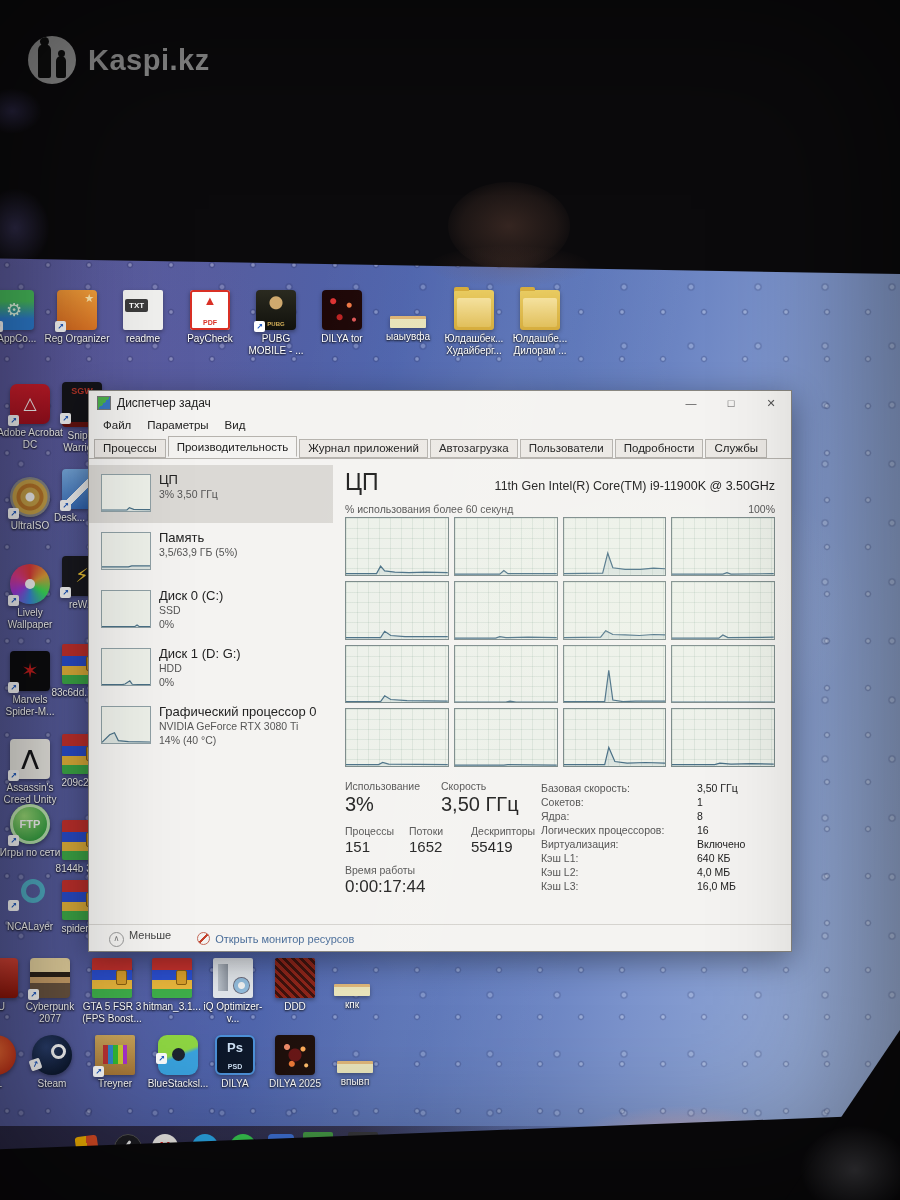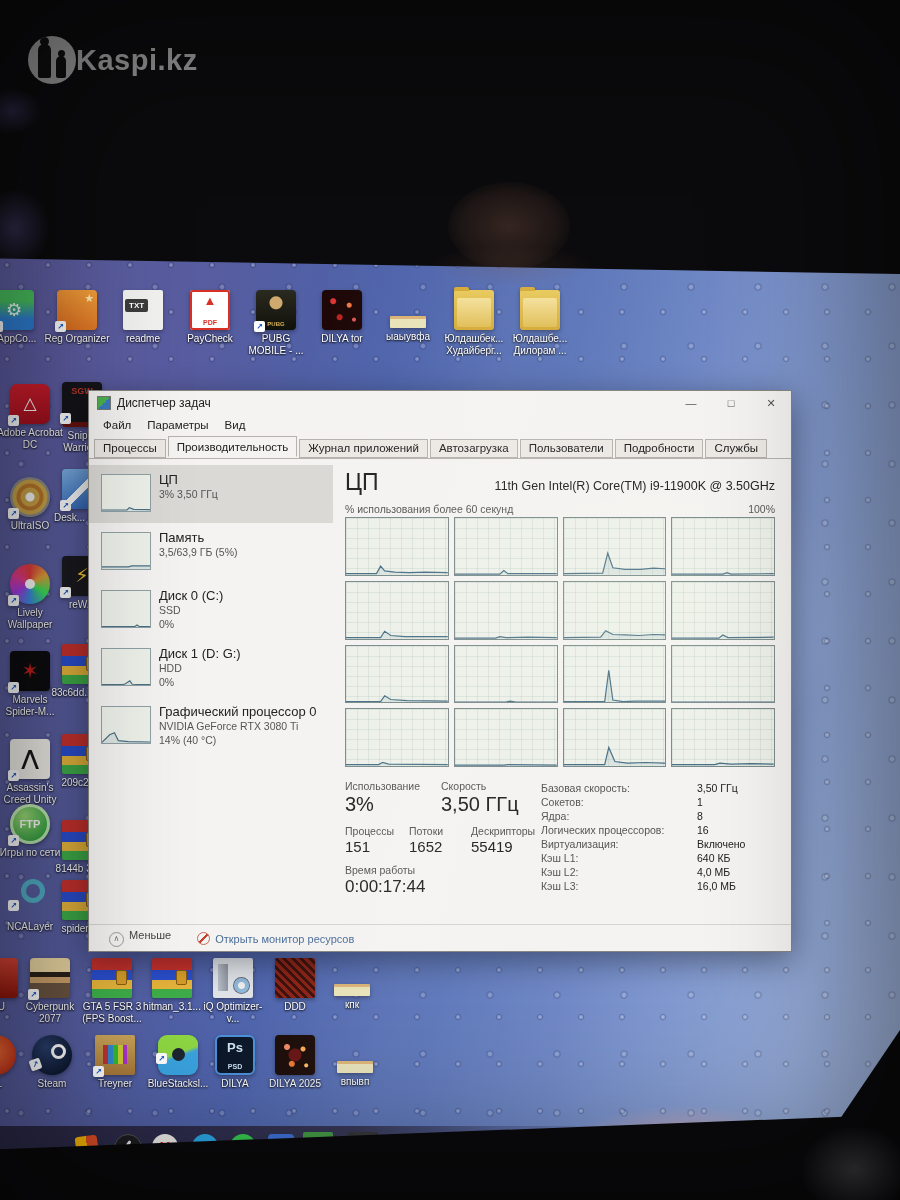--- a/index.html
+++ b/index.html
@@ -172,21 +172,21 @@
   .corner-br{position:absolute;right:0;bottom:0;width:140px;height:170px;background:#0a090b;
       clip-path:polygon(100% 0,18% 100%,100% 100%);z-index:4;}
   .blob{position:absolute;right:-10px;bottom:-15px;width:110px;height:90px;border-radius:50%;
       background:radial-gradient(ellipse,rgba(125,125,132,.4),transparent 70%);z-index:5;}
   .watermark{position:absolute;left:28px;top:36px;display:flex;align-items:center;z-index:6;}
   .wm-circle{width:48px;height:48px;border-radius:50%;background:#8d8d8d;position:relative;overflow:hidden;}
   .wm-p1{position:absolute;left:10px;top:8px;width:13px;height:34px;background:#0e0e0e;border-radius:6px 6px 2px 2px;}
   .wm-p1::before{content:"";position:absolute;left:2px;top:-7px;width:9px;height:9px;background:#0e0e0e;border-radius:50%;}
   .wm-p2{position:absolute;left:28px;top:20px;width:10px;height:22px;background:#0e0e0e;border-radius:5px 5px 2px 2px;}
   .wm-p2::before{content:"";position:absolute;left:1.5px;top:-6px;width:7px;height:7px;background:#0e0e0e;border-radius:50%;}
-  .wm-text{font-size:29px;font-weight:bold;color:#8f8f8f;letter-spacing:.5px;}
+  .wm-text{margin-left:12px;font-size:29px;font-weight:bold;color:#8f8f8f;letter-spacing:.5px;}
   .face{position:absolute;left:448px;top:182px;width:122px;height:88px;border-radius:50%;z-index:5;
       background:radial-gradient(ellipse,rgba(150,100,80,.30),rgba(140,95,75,.14) 55%,transparent 78%);}
   .face2{position:absolute;left:430px;top:246px;width:160px;height:40px;border-radius:50%;z-index:5;
       background:radial-gradient(ellipse,rgba(120,80,65,.2),transparent 75%);}
   .glow1{position:absolute;left:-18px;top:88px;width:60px;height:46px;border-radius:50%;z-index:5;
       background:radial-gradient(ellipse,rgba(100,90,170,.3),transparent 70%);}
   .glow2{position:absolute;left:-20px;top:188px;width:70px;height:80px;border-radius:50%;z-index:5;
       background:radial-gradient(ellipse,rgba(110,100,180,.35),transparent 70%);}
   .glare{position:absolute;inset:0;pointer-events:none;z-index:3;
       background:radial-gradient(ellipse 320px 220px at 640px 350px,rgba(250,255,235,.14),transparent 70%),

